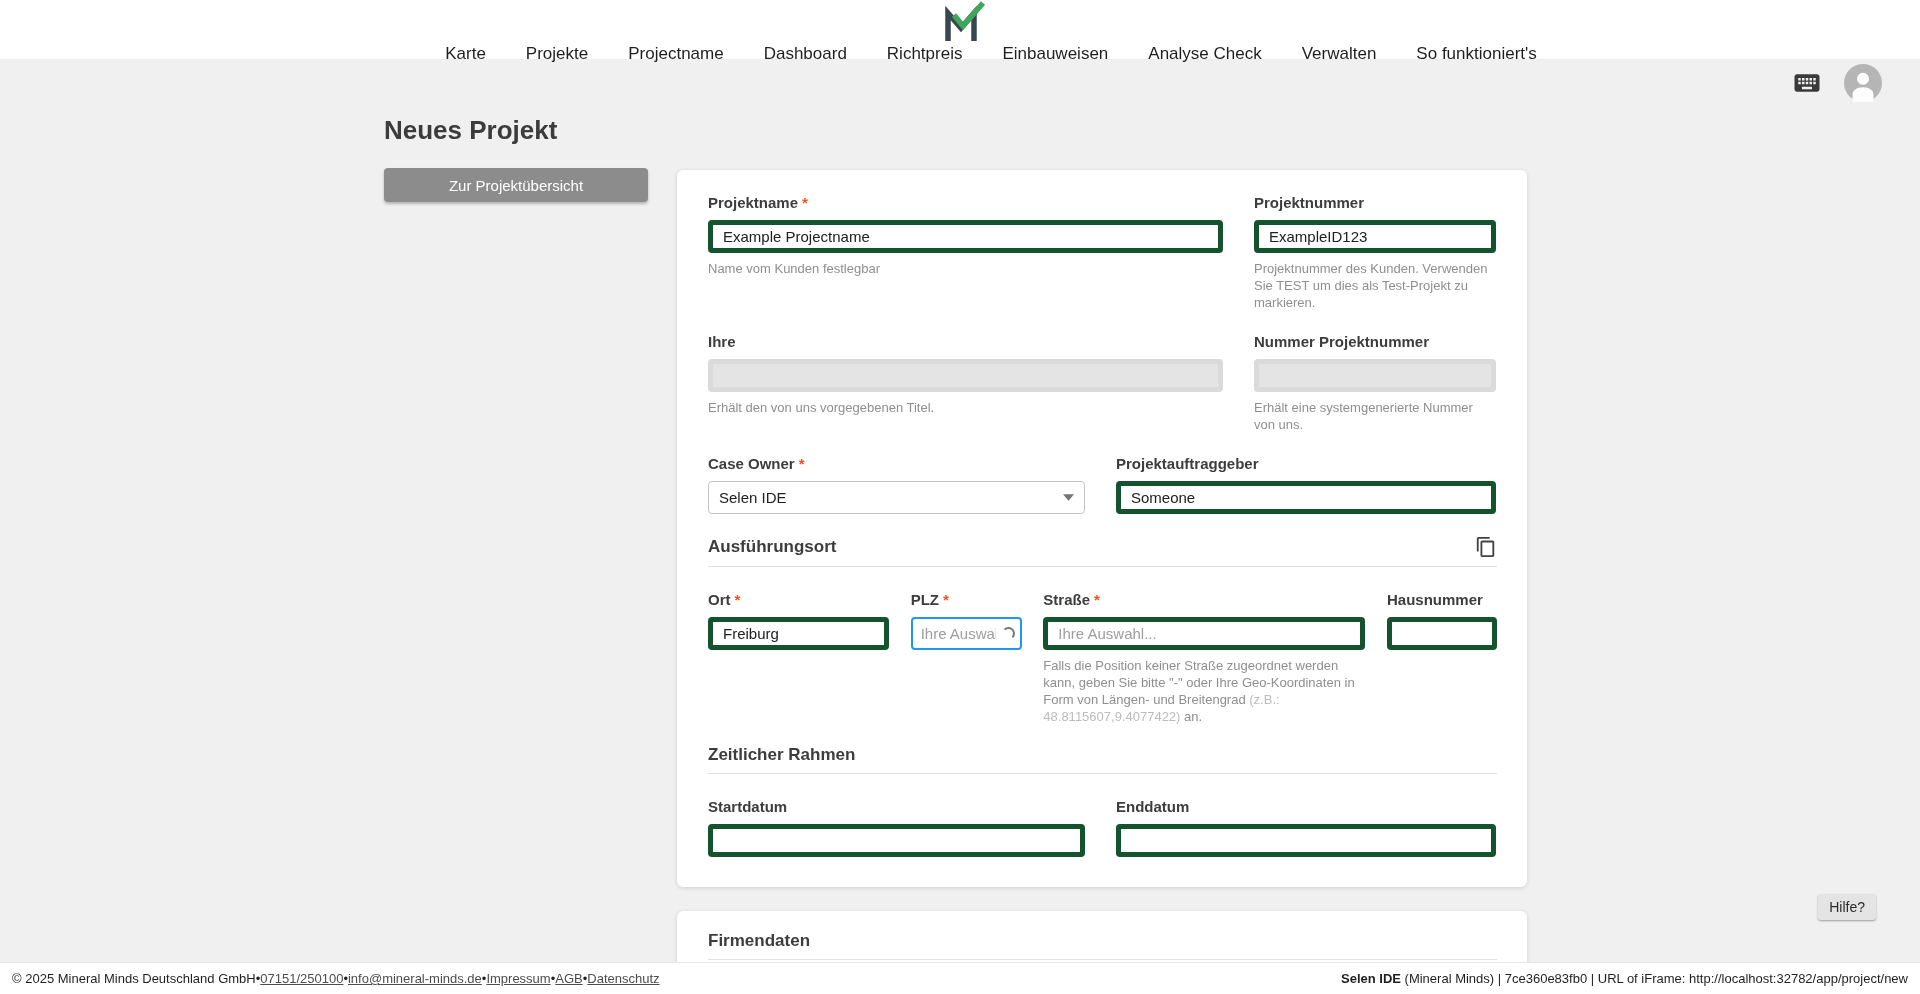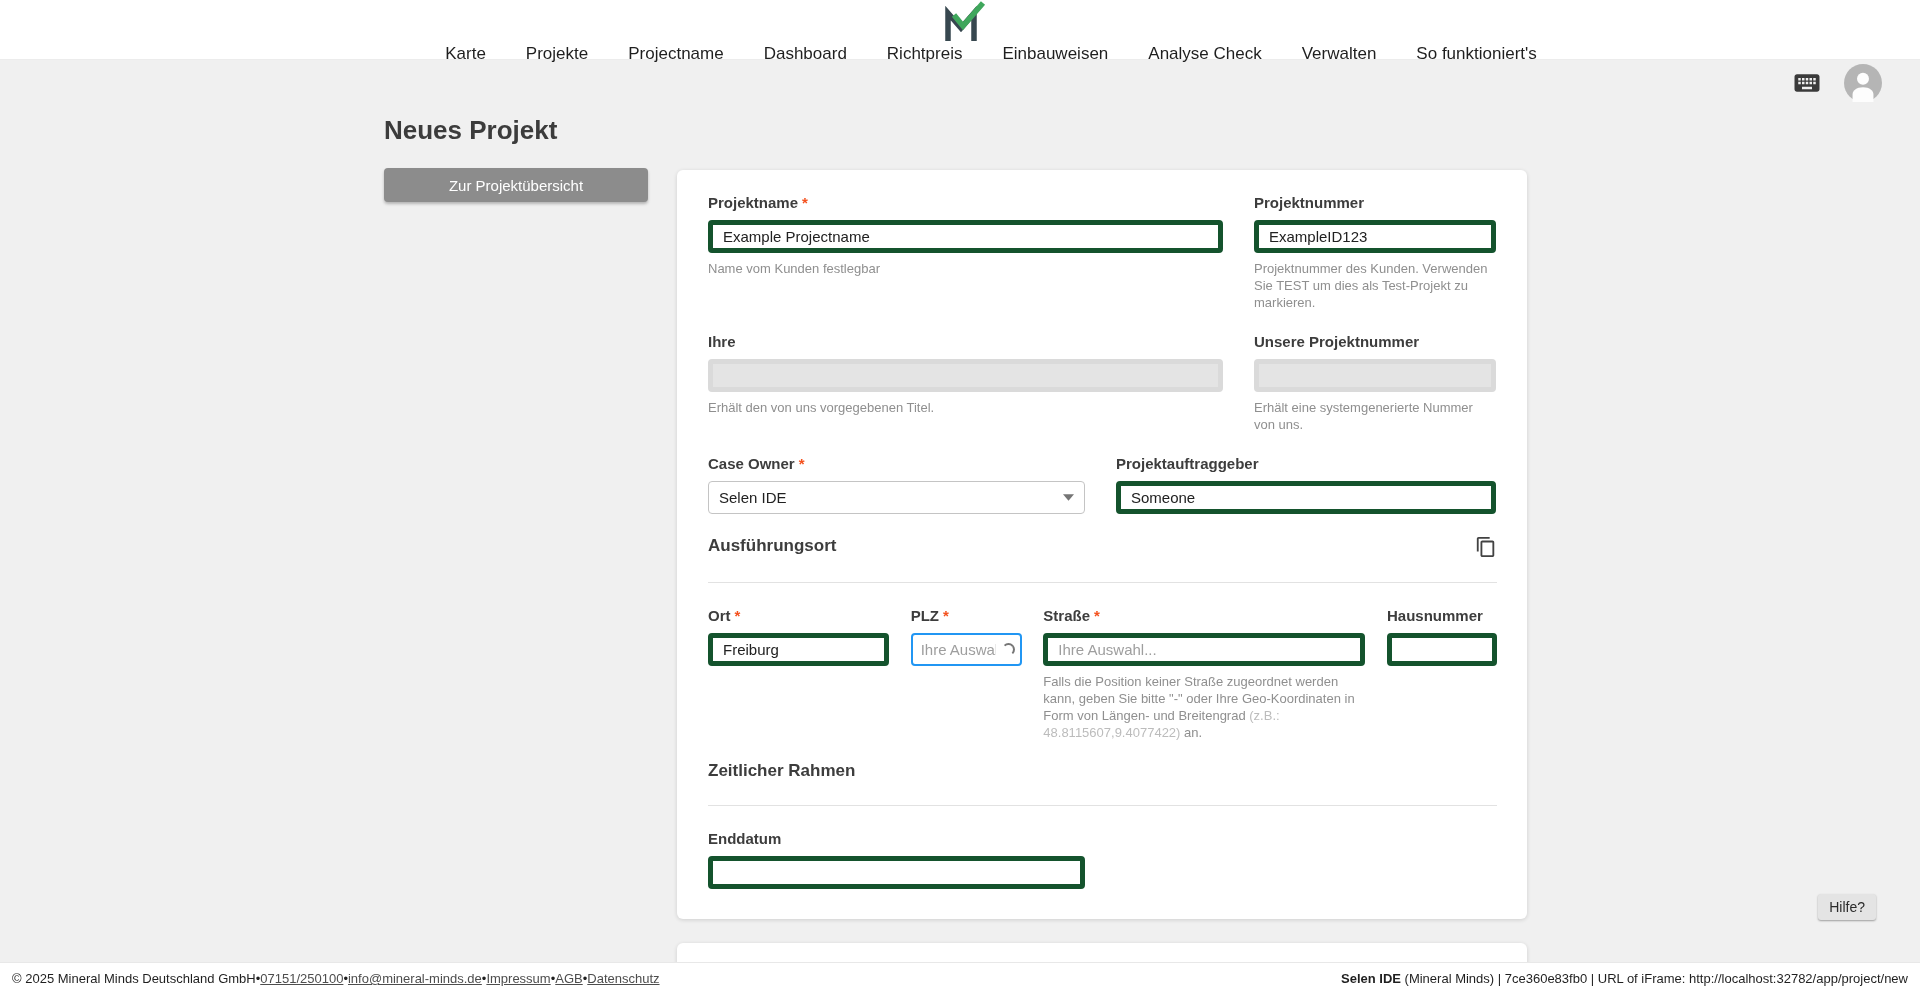--- a/index.html
+++ b/index.html
@@ -67,22 +67,22 @@
   .input-wrap { position:relative; }
   .plz-input { border:2px solid #2196f3; padding:0 24px 0 8px; }
   .spinner {
     position:absolute; right:7px; top:50%; margin-top:-7px; width:13px; height:13px;
     border:2px solid #757575; border-left-color:transparent; border-bottom-color:transparent;
     border-radius:50%; box-sizing:border-box; animation:spin 1s linear infinite;
   }
   @keyframes spin { to { transform:rotate(360deg); } }
 
   .section-head {
-    display:flex; align-items:flex-start; justify-content:space-between;
-    border-bottom:1px solid #e2e2e2; padding-bottom:24px; margin:16px 0 24px;
+    display:flex; align-items:center; justify-content:space-between;
+    border-bottom:1px solid #e2e2e2; padding-bottom:8px; margin:16px 0 24px;
   }
   .section-head.tight { margin:20px 0 24px; }
   .section-head.card2 { margin:0; }
   .section-title { font-size:17px; font-weight:700; color:#3d3d3d; margin:0; }
   .copy-btn { cursor:pointer; line-height:0; }
 
   .help-btn {
     position:absolute; right:44px; top:834px; padding:5px 11px; background:#e4e4e4;
     border:none; border-radius:3px; font-size:14px; color:#2b2b2b; font-family:inherit;
     box-shadow:0 1px 2px rgba(0,0,0,0.35); cursor:pointer; z-index:11;
@@ -169,21 +169,21 @@
         <div class="grid cols-a">
           <div class="field">
             <label class="flabel">
               <span>Ihre</span>
             </label>
             <input class="finput disabled" disabled="" value="" style="">
             <div class="fhelper">Erhält den von uns vorgegebenen Titel.</div>
           </div>
           <div class="field">
             <label class="flabel">
-              <span>Unsere Projektnummer</span>
+              <span>Nummer Projektnummer</span>
             </label>
             <input class="finput disabled" disabled="" value="" style="">
             <div class="fhelper">Erhält eine systemgenerierte Nummer von uns.</div>
           </div>
         </div>
 
         <div class="grid cols-b">
           <div class="field">
             <label class="flabel">
               <span>Case Owner</span><span class="req">*</span>
@@ -245,20 +245,26 @@
           </div>
         </div>
 
         <div class="section-head tight">
           <h2 class="section-title">Zeitlicher Rahmen</h2>
         </div>
 
         <div class="grid cols-b last">
           <div class="field">
             <label class="flabel">
+              <span>Startdatum</span>
+            </label>
+            <input class="finput" value="" style="">
+          </div>
+          <div class="field">
+            <label class="flabel">
               <span>Enddatum</span>
             </label>
             <input class="finput" value="" style="">
           </div>
         </div>
 
       </section>
 
       <section class="card firmendaten-card">
         <div class="section-head card2">

